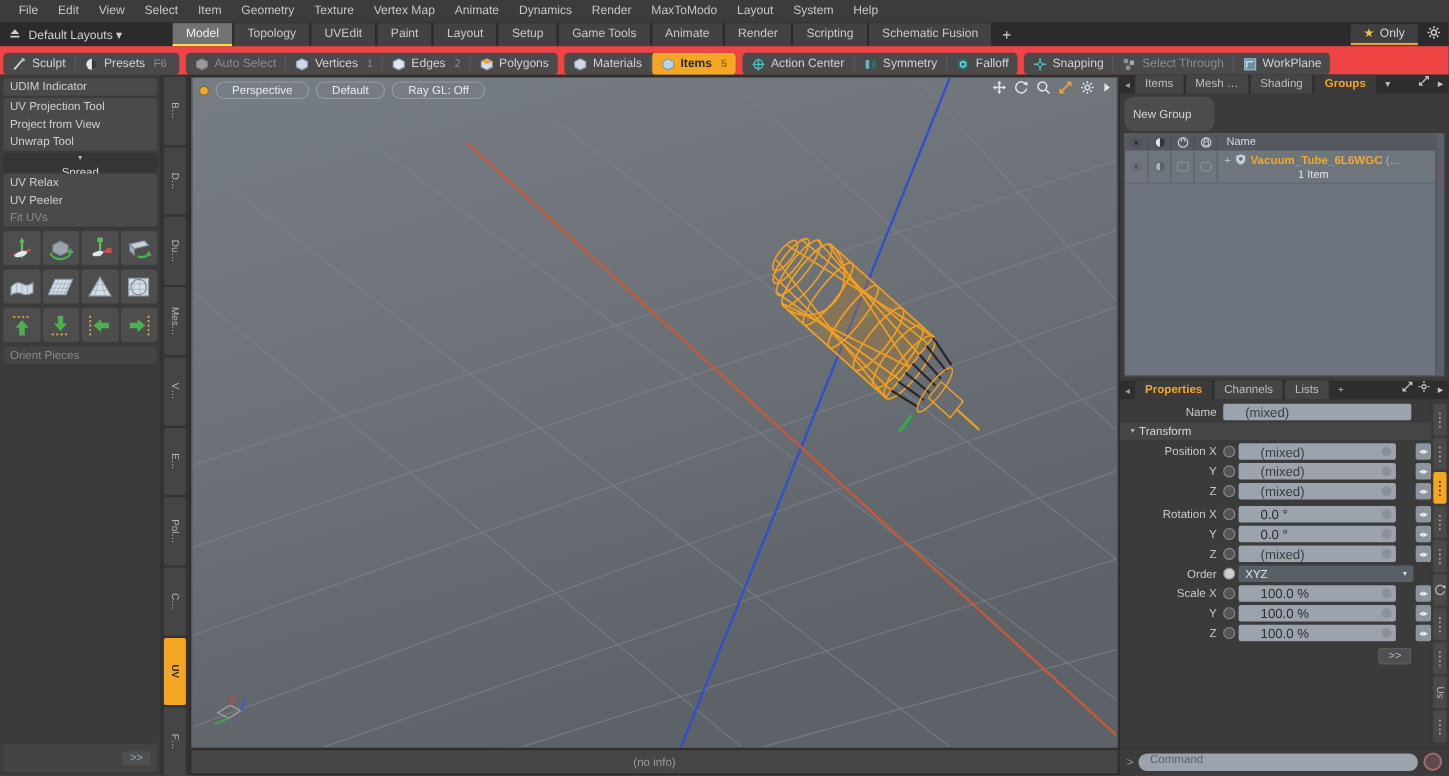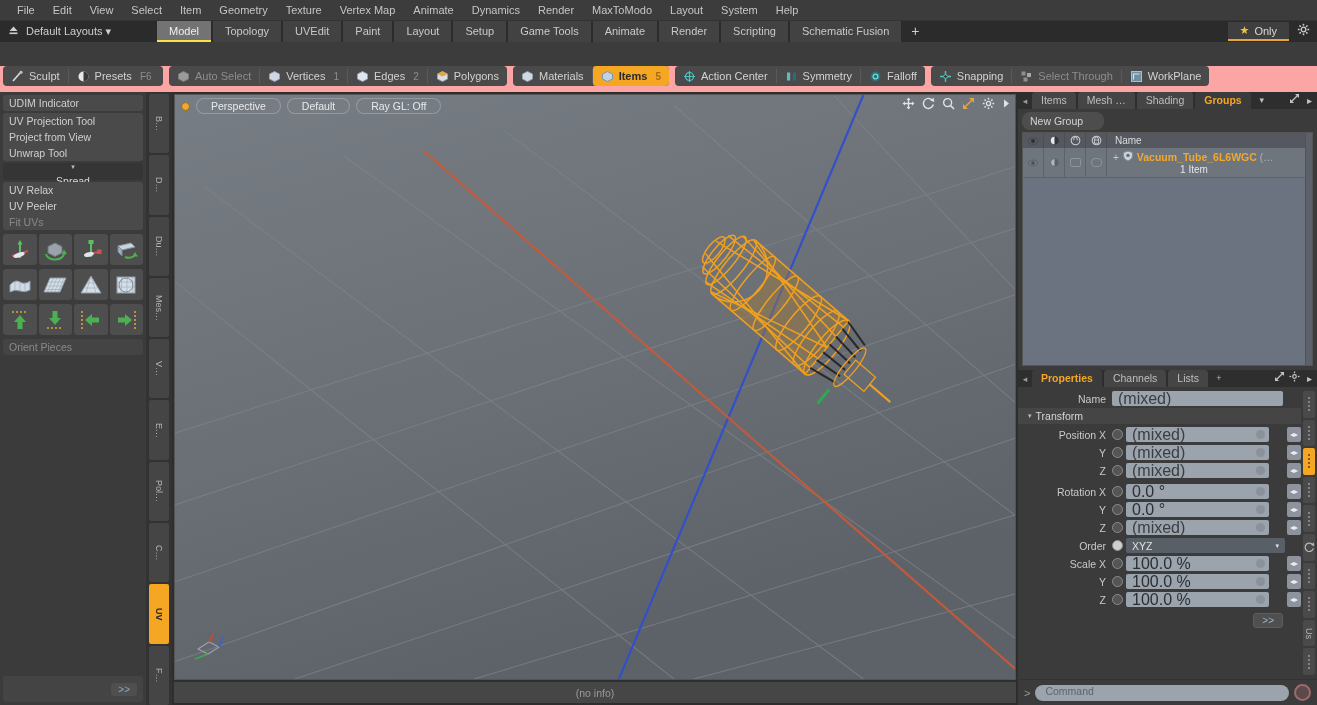--- a/index.html
+++ b/index.html
@@ -32,21 +32,21 @@
   .lt-tabs { display:flex; align-items:stretch; height:21px; margin-left:36px; }
   .lt-tab { padding:0 12px; line-height:20px; font-size:11px; color:#c9c9c9; background:#424242; margin-right:2px; border-bottom:2px solid transparent; }
   .lt-tab.active { color:#f0f0f0; background:#737373; border-bottom:2px solid #fde047; }
   .lt-plus { width:24px; text-align:center; color:#cfcfcf; font-size:14px; line-height:21px; }
   .lt-spacer { flex:1; }
   .only-btn { display:flex; align-items:center; gap:5px; padding:0 12px; height:19px; background:#3f3f3f; border-bottom:2px solid #e8a33d; color:#d8d8d8; font-size:11px; }
   .only-star { color:#e8c04a; font-size:11px; }
   .gear-btn { width:28px; text-align:center; color:#d0d0d0; font-size:13px; line-height:21px; }
 
   
-  .modebar { height:26px; background:#fca5a5; display:flex; align-items:flex-start; flex:none; gap:0;margin-top:24px; }
+  .modebar { height:26px; background:#ef4444; display:flex; align-items:flex-end; flex:none; gap:0; }
   .mb-group { display:flex; align-items:center; background:#4a4a4a; border-radius:4px; height:20px; margin:0 3px; overflow:hidden; }
   .mb-btn { display:flex; align-items:center; gap:5px; padding:0 8px; height:20px; font-size:11px; color:#d2d2d2; position:relative; }
   .mb-btn.dim { color:#8d8d8d; }
   .mb-btn.active { background:#f5a623; color:#2a2a2a; font-weight:bold; border-radius:3px; }
   .mb-btn .num { color:#8d8d8d; font-size:10px; margin-left:3px; }
   .mb-btn.active .num { color:#a86d10; }
   .mb-sep { width:1px; height:14px; background:#5a5a5a; }
   .ico { width:13px; height:13px; display:inline-block; flex:none; }
 
   
@@ -88,21 +88,21 @@
   
   .rightpanel { width:299px; background:#3b3b3b; display:flex; flex-direction:column; flex:none; }
   .rp-top { height:278px; display:flex; flex-direction:column; flex:none; }
   .panel-tabs { height:17px; background:#2e2e2e; display:flex; align-items:stretch; flex:none; }
   .pt-left { width:14px; display:flex; align-items:center; justify-content:center; color:#9a9a9a; font-size:9px; }
   .ptab { padding:0 9px; line-height:17px; font-size:10.5px; color:#bfbfbf; background:#454545; margin-right:2px; border-radius:3px 3px 0 0; }
   .ptab.active { color:#f5a623; background:#3b3b3b; font-weight:bold; }
   .pt-caret { width:18px; text-align:center; color:#bdbdbd; font-size:9px; line-height:17px; }
   .pt-sp { flex:1; }
   .pt-ic { width:15px; text-align:center; color:#c4c4c4; font-size:10px; line-height:17px; }
-  .newgroup { height:18px; margin:3px 4px 2px 4px; background:#4d4d4d; border-radius:8px; display:flex; align-items:center; padding:0 8px; font-size:10.5px; color:#d4d4d4; width:82px; flex:none; }
+  .newgroup { height:31px; margin:3px 4px 2px 4px; background:#4d4d4d; border-radius:8px; display:flex; align-items:center; padding:0 8px; font-size:10.5px; color:#d4d4d4; width:82px; flex:none; }
   .grouplist { flex:1; margin:0 4px 4px 4px; background:#6b7280; border:1px solid #555; display:flex; flex-direction:column; min-height:0; }
   .gl-head { height:15px; background:#55595f; display:flex; align-items:stretch; font-size:10px; color:#d7dade; flex:none; }
   .gl-col { width:21px; display:flex; align-items:center; justify-content:center; border-right:1px solid #4b4f55; }
   .gl-name { flex:1; display:flex; align-items:center; padding-left:8px; color:#d9dde1; }
   .gl-row { height:30px; background:#6f757d; display:flex; align-items:stretch; border-bottom:1px solid #5d636b; flex:none; }
   .gl-cell { width:21px; display:flex; align-items:center; justify-content:center; border-right:1px solid #5d636b; }
   .gl-chk { width:11px; height:9px; border:1px solid #8c939b; border-radius:2px; }
   .gl-main { flex:1; display:flex; flex-direction:column; justify-content:center; padding-left:6px; }
   .gl-l1 { display:flex; align-items:center; gap:3px; }
   .gl-plus { color:#c3c8ce; font-size:10px; }
@@ -113,21 +113,21 @@
   .gl-scroll { width:7px; background:#5c6169; border-left:1px solid #4f545b; }
 
   
   .rp-bottom { flex:1; display:flex; flex-direction:column; min-height:0; }
   .props { flex:1; display:flex; min-height:0; }
   .props-main { flex:1; display:flex; flex-direction:column; min-width:0; padding-top:3px; }
   .prow { height:17px; display:flex; align-items:center; margin-bottom:1px; }
   .plabel { width:94px; text-align:right; padding-right:6px; font-size:10.5px; color:#c9c9c9; flex:none; }
   .pradio { width:11px; height:11px; border-radius:50%; border:1px solid #8d8d8d; background:#555; flex:none; margin-right:3px; }
   .pradio.filled { background:#cfcfcf; }
-  .pfield { flex:1; height:15px; background:#9ba3ad; border-radius:2px; display:flex; align-items:center; padding:0 6px; font-size:16px; color:#2c2f33; margin-right:18px; position:relative; }
+  .pfield { flex:1; height:15px; background:#9ba3ad; border-radius:2px; display:flex; align-items:center; padding:0 20px; font-size:12px; color:#2c2f33; margin-right:18px; position:relative; }
   .pfield.name { background:#9ba3ad; }
   .pfield .mixed { color:#3a3d41; }
   .pf-dot { position:absolute; right:4px; width:9px; height:9px; border-radius:50%; background:#8a919a; }
   .parrows { width:14px; height:15px; background:#8d949e; border-radius:2px; display:flex; align-items:center; justify-content:center; flex:none; color:#e9edf1; font-size:8px; }
   .psection { height:16px; display:flex; align-items:center; gap:4px; padding-left:10px; font-size:10.5px; color:#d6d6d6; background:#454545; margin-bottom:2px; }
   .psection .tri { font-size:7px; color:#bbb; }
   .pselect { flex:1; height:15px; background:#595f66; border-radius:2px; display:flex; align-items:center; justify-content:space-between; padding:0 6px; font-size:10.5px; color:#dfe3e7; margin-right:2px; }
   .pselect .car { font-size:7px; }
   .pmore { display:flex; justify-content:flex-end; padding:4px 18px 0 0; }
   .pmore span { background:#4f4f4f; border:1px solid #5d5d5d; border-radius:3px; padding:1px 8px; font-size:10px; color:#9fb3c7; }

